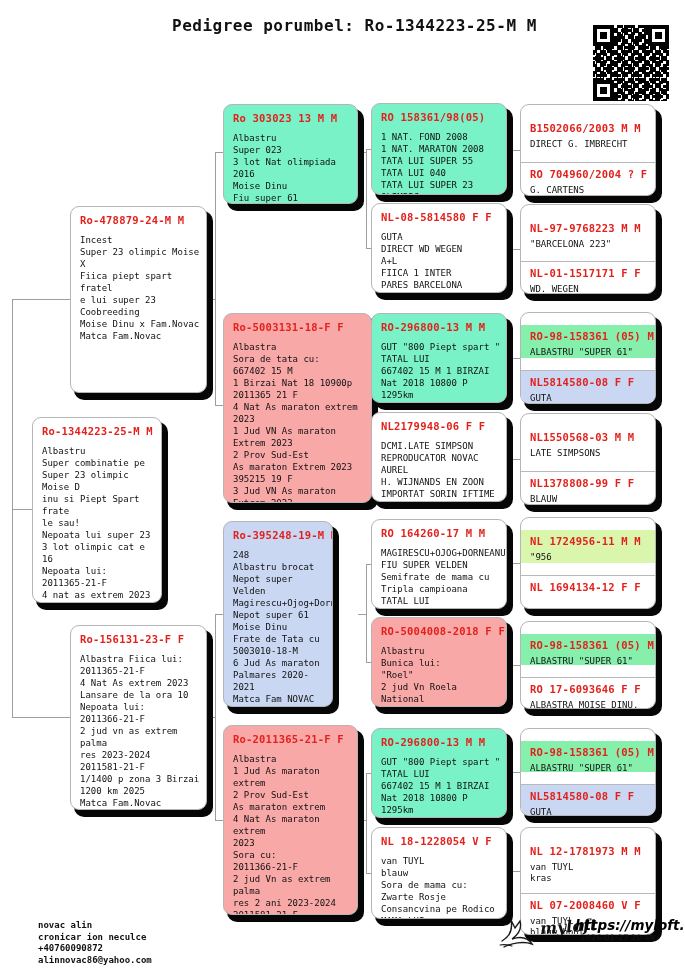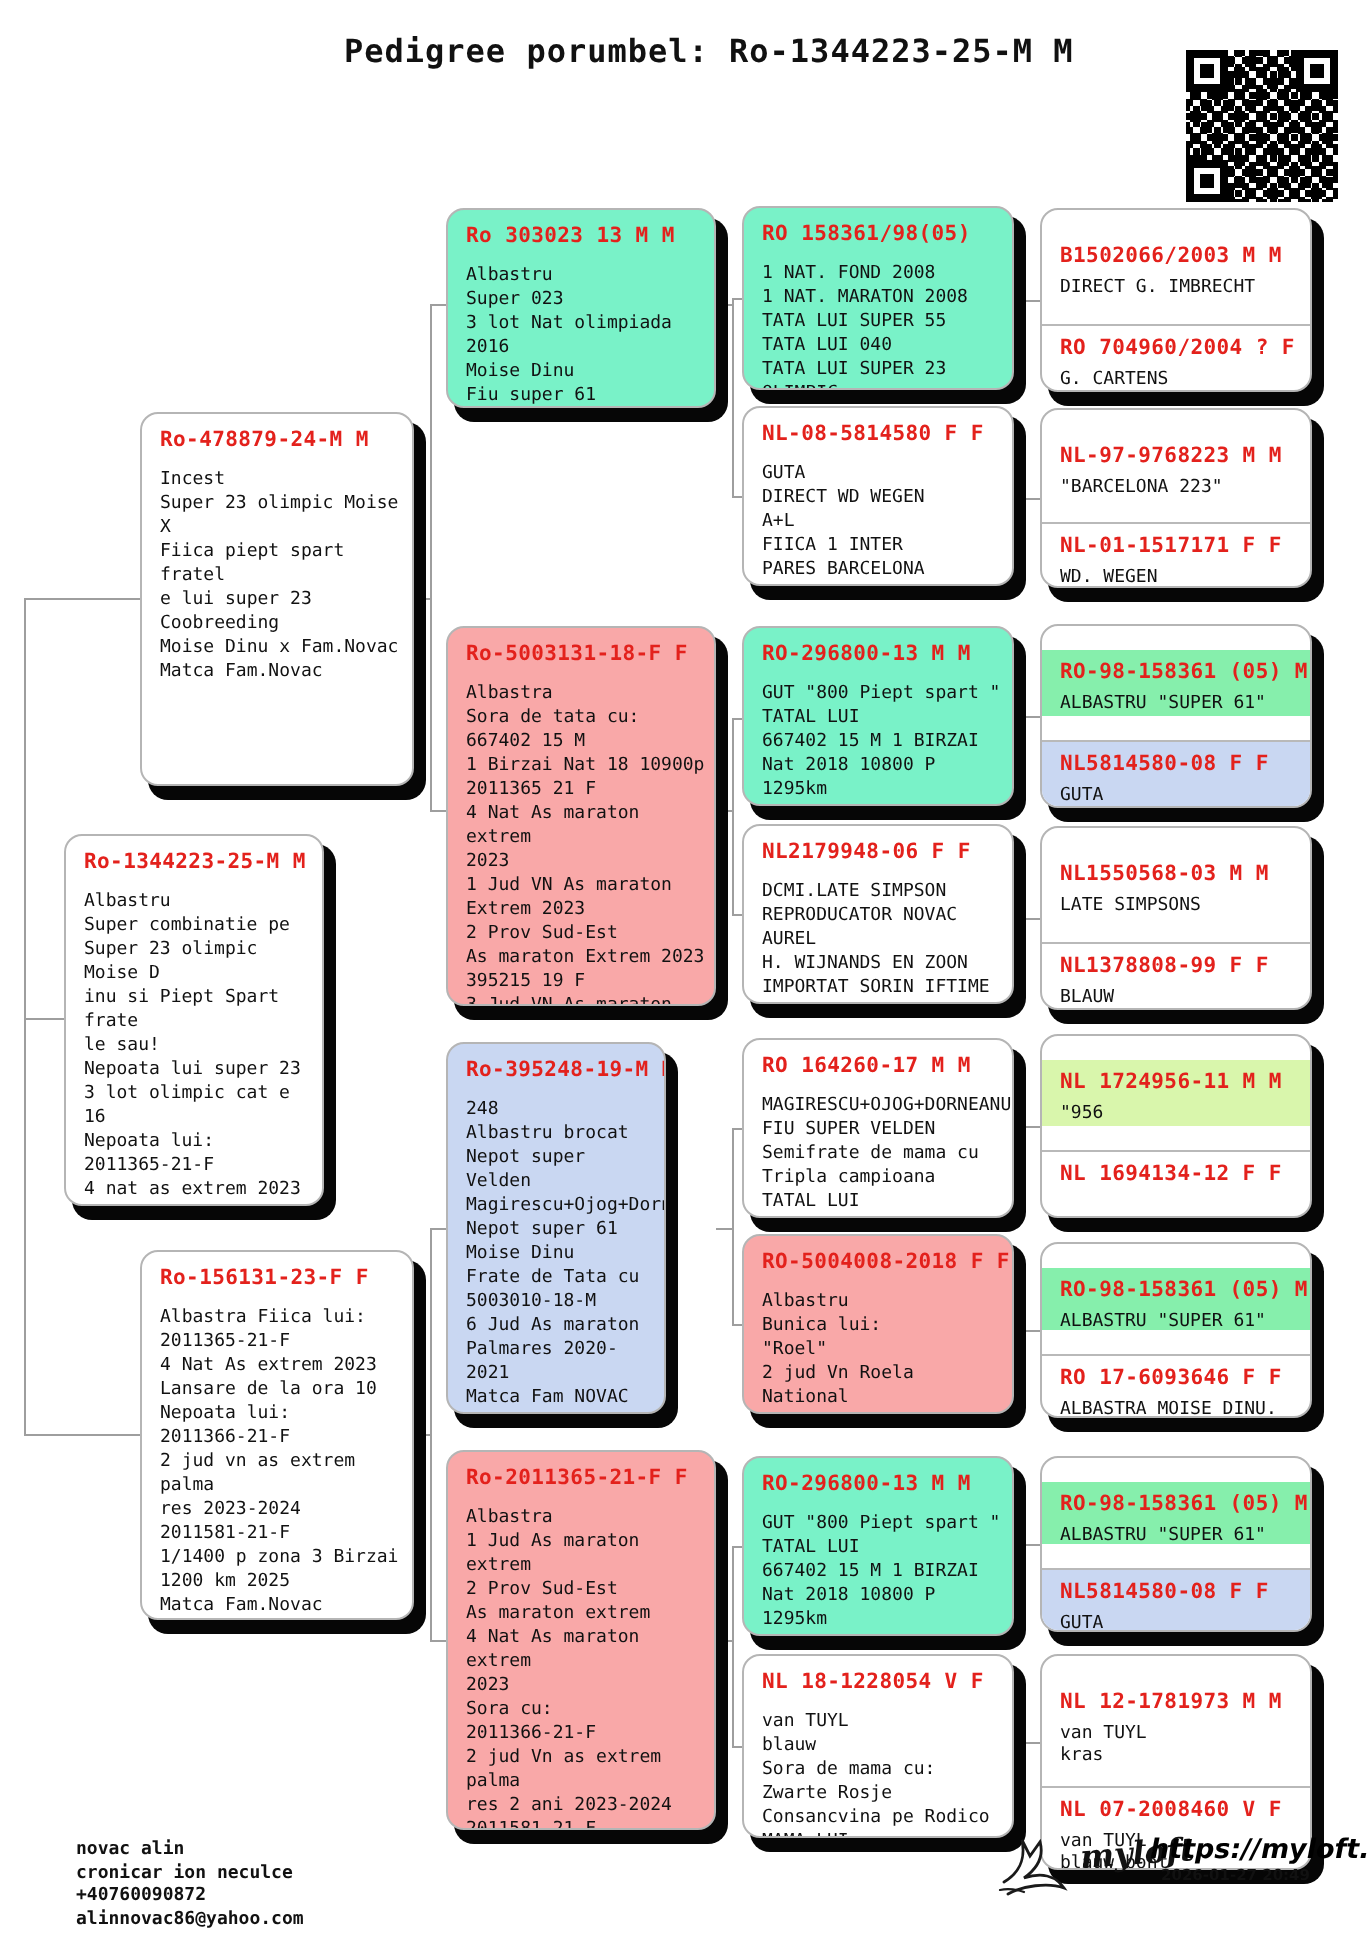--- a/index.html
+++ b/index.html
@@ -140,21 +140,21 @@
 
   <div class="box bg-green" style="left:223px;top:104px;width:135px;height:100px">
     <div class="ring">Ro 303023 13 M M</div>
     <div class="body">Albastru
 Super 023
 3 lot Nat olimpiada 2016
 Moise Dinu
 Fiu super 61
 Moise Dinu</div>
   </div>
-  <div class="box bg-pink" style="left:223px;top:313px;width:135px;height:190px">
+  <div class="box bg-pink" style="left:223px;top:313px;width:149px;height:190px">
     <div class="ring">Ro-5003131-18-F F</div>
     <div class="body">Albastra
 Sora de tata cu:
 667402 15 M
 1 Birzai Nat 18 10900p
 2011365 21 F
 4 Nat As maraton extrem
 2023
 1 Jud VN As maraton
 Extrem 2023

